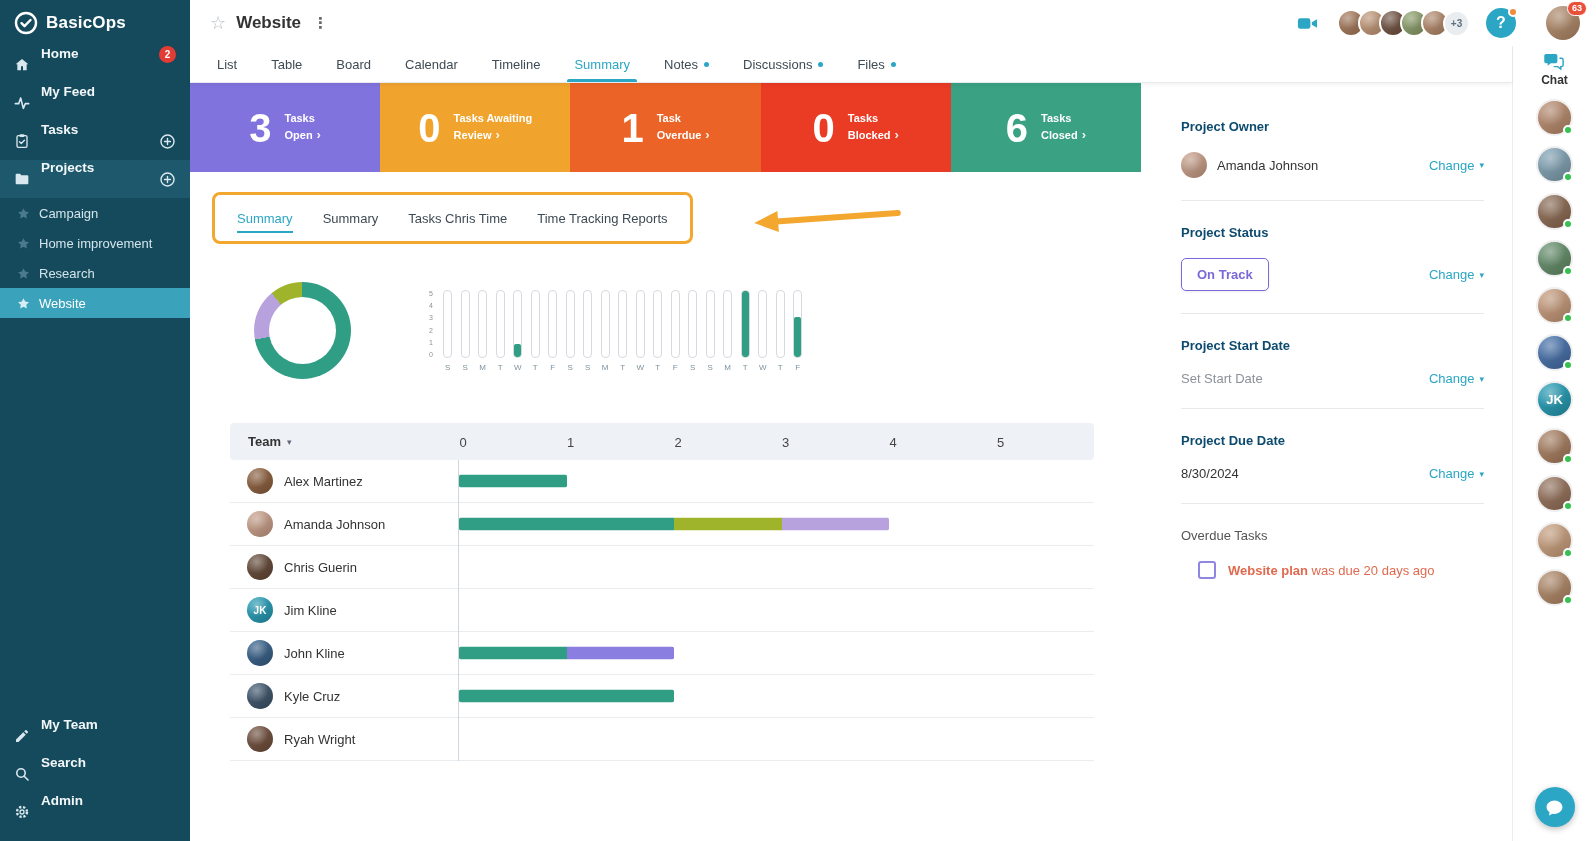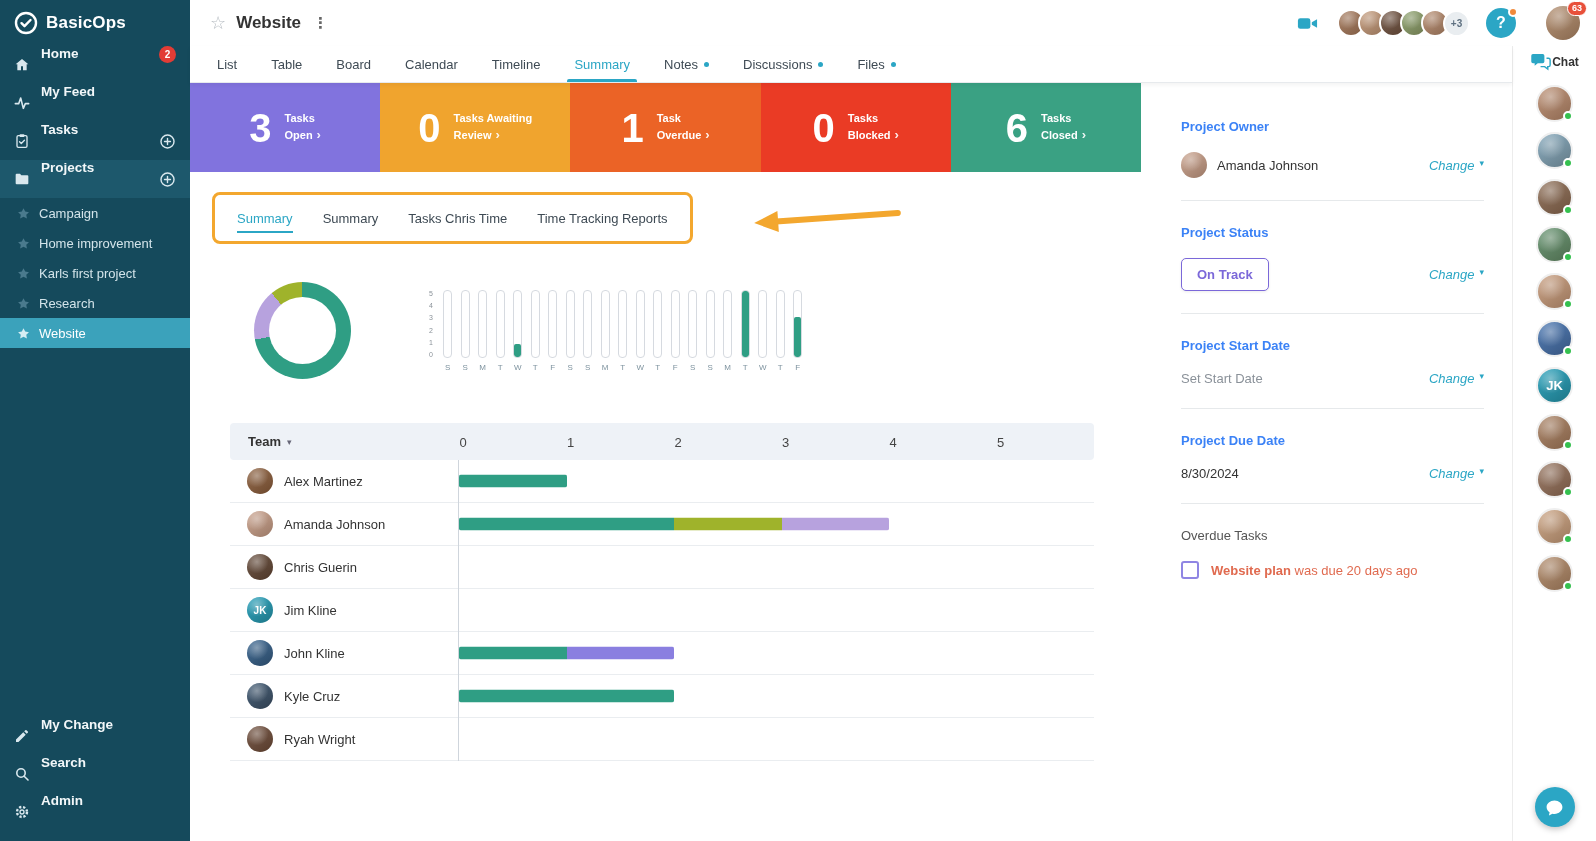--- a/index.html
+++ b/index.html
@@ -98,38 +98,38 @@
   .team-rows{position:relative;}
   .vline{position:absolute;left:228px;top:0;bottom:0;width:1px;background:#cfd5dc;}
   .team-row{height:43px;display:flex;align-items:center;border-bottom:1px solid #eaedf0;position:relative;}
   .team-row .avatar{margin-left:17px;}
   .team-name{margin-left:11px;font-size:13px;color:#333;}
   .row-bars{position:absolute;left:229px;top:50%;transform:translateY(-50%);display:flex;height:13px;border-radius:2px;overflow:hidden;z-index:1;}
   .row-seg{height:100%;}
 
   
   .right-panel{flex:1;background:#fff;padding:36px 28px 0 40px;min-width:0;}
-  .rp-title{font-size:13px;font-weight:700;color:#3b82f6;margin:0 0 18px;}
+  .rp-title{font-size:13px;font-weight:700;color:#0c4a6e;margin:0 0 18px;}
   .rp-title.plain{font-weight:400;color:#555;}
   .rp-row{display:flex;align-items:center;margin-bottom:22px;}
   .rp-avatar{width:26px;height:26px;margin-right:10px;font-size:10px;}
   .rp-value{font-size:13px;color:#333;}
   .rp-value.muted{color:#8a9199;}
-  .change-btn{margin-left:auto;display:flex;align-items:flex-start;gap:5px;color:#2ba6c5;font-size:13px;font-style:italic;}
+  .change-btn{margin-left:auto;display:flex;align-items:center;gap:5px;color:#2ba6c5;font-size:13px;}
   .change-btn .chev{color:#2ba6c5;}
   .rp-rule{border:none;border-top:1px solid #e6e9eb;margin:0 0 24px;}
   .status-chip{display:inline-block;padding:8px 15px;border:1.5px solid #7b68d9;border-radius:5px;color:#7b68d9;font-size:13px;font-weight:700;background:#fff;box-shadow:0 1px 3px rgba(0,0,0,.08);}
-  .overdue-row{display:flex;align-items:center;gap:12px;}
+  .overdue-row{display:flex;align-items:center;gap:12px;margin-left:17px;}
   .checkbox{width:18px;height:18px;border:2px solid #8f85e3;border-radius:3px;background:#fff;flex-shrink:0;}
   .overdue-text{font-size:13px;color:#e06a4f;}
   .overdue-text b{font-weight:700;}
 
   
   .chat-strip{width:84px;min-width:84px;border-left:1px solid #ececec;display:flex;flex-direction:column;align-items:center;position:relative;background:#fff;}
-  .chat-head{margin-top:5px;display:flex;flex-direction:row;align-items:center;}
+  .chat-head{margin-top:5px;display:flex;flex-direction:column;align-items:center;}
   .chat-head .icn{color:#2ba6c5;}
   .chat-label{font-size:12px;font-weight:700;color:#333;}
   .chat-avatars{margin-top:12px;display:flex;flex-direction:column;gap:10px;align-items:center;}
   .chat-av{position:relative;}
   .chat-av .avatar{border:2px solid #efefef;}
   .presence{position:absolute;right:0;bottom:1px;width:10px;height:10px;border-radius:50%;background:#35c04f;border:2px solid #fff;}
   .chat-fab{position:absolute;bottom:14px;left:50%;transform:translateX(-50%);width:40px;height:40px;border-radius:50%;background:#2ba6c5;display:flex;align-items:center;justify-content:center;box-shadow:0 2px 6px rgba(0,0,0,.25);}
 </style>
 </head>
 <body>
@@ -211,48 +211,40 @@
             </svg>
           </span>
           <span class="side-label" data-interactable="false">Home improvement</span>
         </div>
         <div class="side-sub" data-interactable="true">
           <span class="icn" data-interactable="false">
             <svg viewBox="0 0 24 24" width="13" height="13" fill="currentColor">
               <path d="M12 2.2l3.1 6.3 7 1-5 4.9 1.2 6.9L12 18l-6.2 3.3L7 14.4 2 9.5l6.9-1z"></path>
             </svg>
           </span>
-          <span class="side-label" data-interactable="false">Karls first project</span>
-        </div>
-        <div class="side-sub" data-interactable="true">
-          <span class="icn" data-interactable="false">
-            <svg viewBox="0 0 24 24" width="13" height="13" fill="currentColor">
-              <path d="M12 2.2l3.1 6.3 7 1-5 4.9 1.2 6.9L12 18l-6.2 3.3L7 14.4 2 9.5l6.9-1z"></path>
-            </svg>
-          </span>
           <span class="side-label" data-interactable="false">Research</span>
         </div>
         <div class="side-sub selected" data-interactable="true">
           <span class="icn" data-interactable="false">
             <svg viewBox="0 0 24 24" width="13" height="13" fill="currentColor">
               <path d="M12 2.2l3.1 6.3 7 1-5 4.9 1.2 6.9L12 18l-6.2 3.3L7 14.4 2 9.5l6.9-1z"></path>
             </svg>
           </span>
           <span class="side-label" data-interactable="false">Website</span>
         </div>
       </div>
     <div class="side-spacer" data-interactable="false"></div>
     <nav id="side-bottom" class="side-bottom" data-interactable="false">
         <div class="side-item" data-interactable="true">
           <span class="icn" data-interactable="false">
             <svg viewBox="0 0 24 24" width="16" height="16" fill="currentColor">
               <path d="M3 17.3V21h3.7L17.6 10.1l-3.7-3.7zM20.7 7a1.2 1.2 0 0 0 0-1.7l-2-2a1.2 1.2 0 0 0-1.7 0l-1.7 1.7 3.7 3.7z"></path>
             </svg>
           </span>
-          <span class="side-label" data-interactable="false">My Change</span>
+          <span class="side-label" data-interactable="false">My Team</span>
         </div>
         <div class="side-item" data-interactable="true">
           <span class="icn" data-interactable="false">
             <svg viewBox="0 0 24 24" width="16" height="16" fill="none" stroke="currentColor" stroke-width="2.4" stroke-linecap="round">
               <circle cx="10.5" cy="10.5" r="6.3"></circle>
               <path d="M15.3 15.3 21 21"></path>
             </svg>
           </span>
           <span class="side-label" data-interactable="false">Search</span>
         </div>

